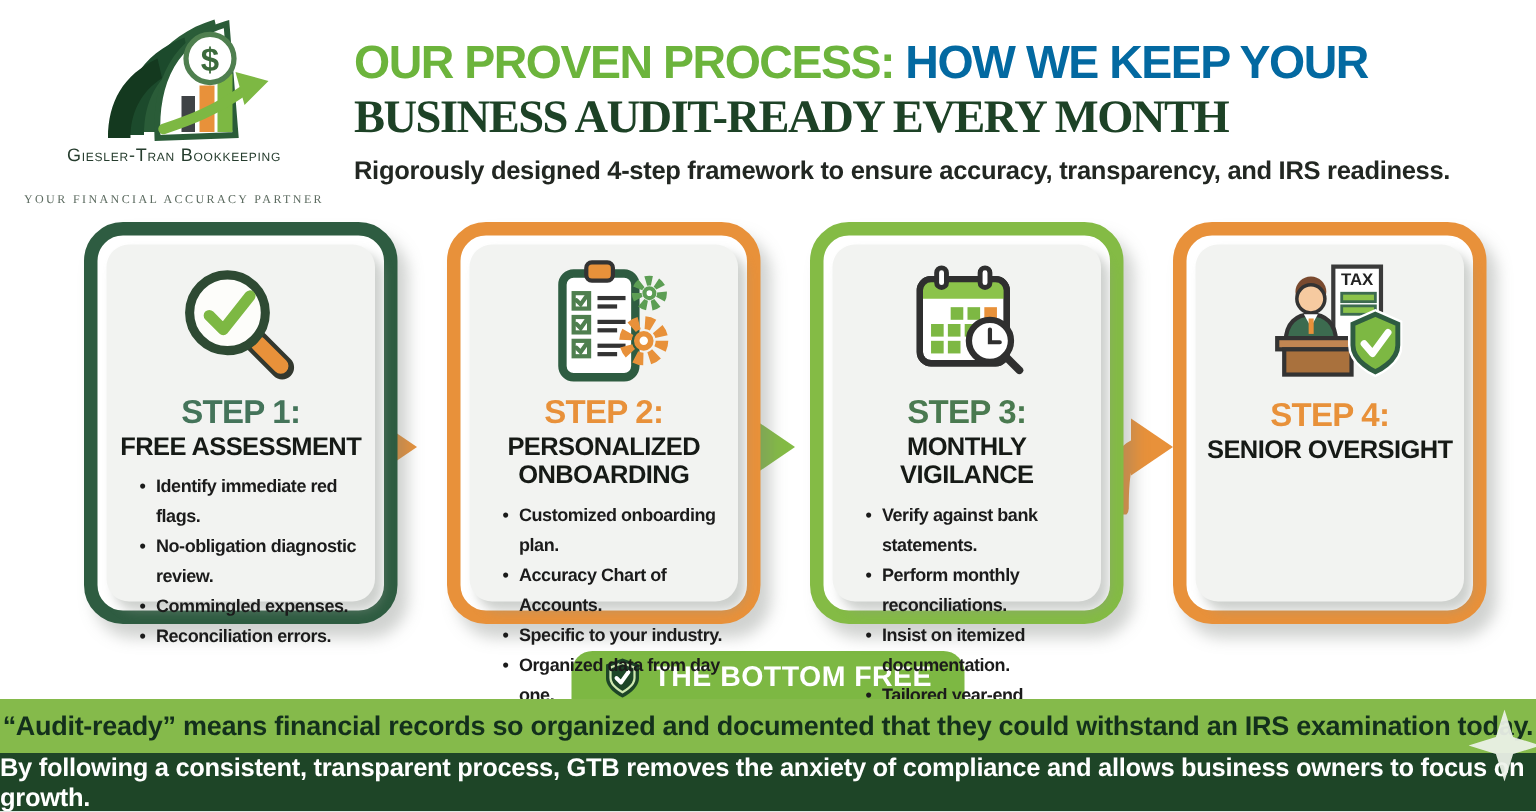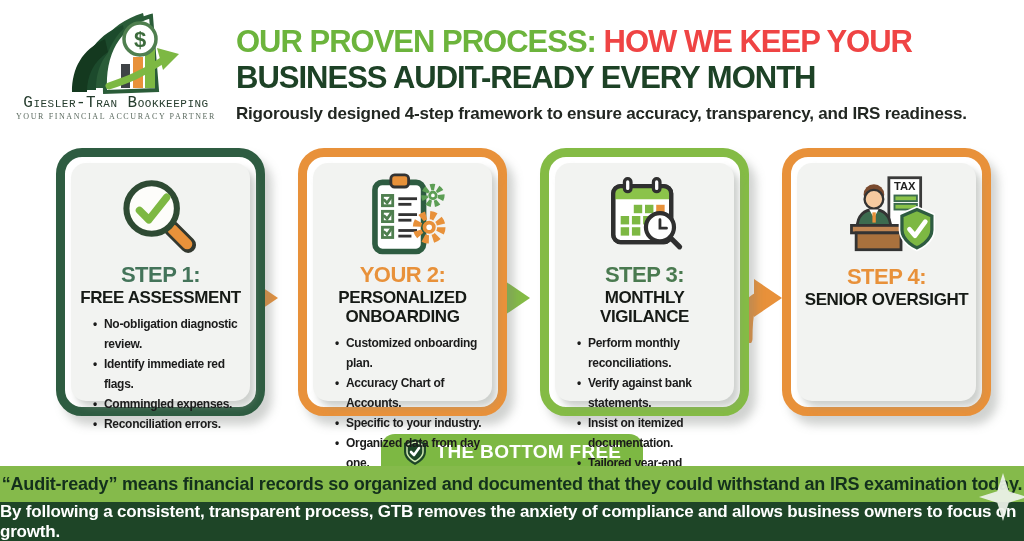--- a/index.html
+++ b/index.html
@@ -3,22 +3,22 @@
 <meta charset="utf-8">
 <style>
   * { margin:0; padding:0; box-sizing:border-box; }
   body { background:#ffffff; font-family:"Liberation Sans", sans-serif; }
   .page { position:relative; width:1024px; height:541px; background:#ffffff; overflow:hidden; }
 
   
   .header { display:flex; height:148px; }
   .logo-col { width:232px; flex:none; text-align:center; padding-top:4px; }
   .logo-mark { display:block; margin:0 auto; }
-  .logo-name { font-family:Liberation Mono, monospace; font-variant:small-caps; font-size:16px; letter-spacing:.5px; color:#253c2d; line-height:15px; }
-  .logo-tagline { font-family:"Liberation Serif", serif; font-size:8px; letter-spacing:1.6px; color:#5c6b60; text-transform:uppercase; margin-top:1px; }
+  .logo-name { font-family:Liberation Sans, sans-serif; font-variant:small-caps; font-size:12px; letter-spacing:.5px; color:#253c2d; line-height:15px; }
+  .logo-tagline { font-family:"Liberation Serif", serif; font-size:8px; letter-spacing:1.6px; color:#5c6b60; text-transform:uppercase; margin-top:17px; }
   .title-col { flex:1; padding:24px 6px 0 4px; }
   .headline { font-size:31px; font-weight:bold; letter-spacing:-1px; line-height:36px; white-space:nowrap; }
   .subtitle { font-size:17px; font-weight:bold; letter-spacing:-.2px; color:#222722; margin-top:8px; }
 
   
   .row { position:relative; height:268px; padding-left:26px; display:flex; gap:33px; }
   .card { position:relative; z-index:1; width:209px; flex:none; height:268px;
           border:9px solid #888; border-radius:26px; background:#fff; padding:6px;
           box-shadow:7px 9px 10px rgba(120,126,120,.35); }
   .card-inner { height:100%; background:#f2f3f1; border-radius:15px;
@@ -63,22 +63,22 @@
         <circle cx="93" cy="35" r="16" fill="#ffffff" stroke="#4f7f4f" stroke-width="3.5"></circle>
         <text x="93" y="43" font-size="22" font-weight="bold" fill="#3c6b3c" text-anchor="middle" font-family="Liberation Sans, sans-serif">$</text>
         <path d="M62 82 C80 76 96 70 116 56" stroke="#7db843" stroke-width="7" fill="none" stroke-linecap="round"></path>
         <polygon points="110,44 132,50 116,66" fill="#7db843"></polygon>
       </svg>
       <div class="logo-name">Giesler-Tran Bookkeeping</div>
       <div class="logo-tagline">Your Financial Accuracy Partner</div>
     </div>
     <div class="title-col">
       <div class="headline">
-        <span style="color: rgb(108, 180, 60);">OUR PROVEN PROCESS:</span><span style="color: #ef4444;"> HOW WE KEEP YOUR</span><br>
-        <span style="color: rgb(29, 66, 38);">BUSINESS AUDIT-READY EVERY MONTH</span>
+        <span style="color: rgb(108, 180, 60);">OUR PROVEN PROCESS:</span><span style="color: #0369a1;"> HOW WE KEEP YOUR</span><br>
+        <span style="color: rgb(29, 66, 38); font-family: Liberation Serif, serif;">BUSINESS AUDIT-READY EVERY MONTH</span>
       </div>
       <div class="subtitle">Rigorously designed 4-step framework to ensure accuracy, transparency, and IRS readiness.</div>
     </div>
   </div>
 
   <div class="row">
 
     <svg class="arrow" style="left: 233px; color: rgb(232, 145, 58);" viewBox="0 0 46 92">
       <path d="M9 88 C9 62 11 50 24 47" stroke="#ffffff" stroke-width="21" fill="none" stroke-linecap="round"></path>
       <polygon points="17,28 45,47 17,66" fill="currentColor" stroke="#ffffff" stroke-width="8"></polygon>
@@ -104,22 +104,22 @@
           <svg width="96" height="86" viewBox="0 0 100 92">
             <line x1="61" y1="59" x2="79" y2="77" stroke="#33382f" stroke-width="17" stroke-linecap="round"></line>
             <line x1="62" y1="60" x2="78" y2="76" stroke="#e8913a" stroke-width="11" stroke-linecap="round"></line>
             <circle cx="40" cy="38" r="27" fill="#fdfdfa" stroke="#2e4a33" stroke-width="6.5"></circle>
             <path d="M27 40 L37 50 L56 26" stroke="#7db843" stroke-width="8" fill="none" stroke-linecap="round" stroke-linejoin="round"></path>
           </svg>
         </div>
         <div class="step-label" style="color: rgb(68, 116, 90);">STEP 1:</div>
         <div class="step-title">FREE ASSESSMENT</div>
         <ul class="bullets">
+          <li>Identify immediate red flags.</li>
           <li>No-obligation diagnostic review.</li>
-          <li>Identify immediate red flags.</li>
           <li>Commingled expenses.</li>
           <li>Reconciliation errors.</li>
         </ul>
       </div>
     </div>
 
     <div class="card" style="border-color: rgb(232, 145, 58);">
       <div class="card-inner">
         <div class="icon-box">
           <svg width="96" height="86" viewBox="0 0 100 92">
@@ -142,21 +142,21 @@
                 <rect x="45" y="49" width="14" height="3"></rect>
               <rect x="45" y="60" width="20" height="3"></rect>
                 <rect x="45" y="66" width="14" height="3"></rect>
             </g>
             <circle cx="82" cy="24" r="9" fill="none" stroke="#5c9e54" stroke-width="7" stroke-dasharray="4.5 3.4"></circle>
             <circle cx="82" cy="24" r="3.5" fill="#ffffff" stroke="#5c9e54" stroke-width="3"></circle>
             <circle cx="78" cy="58" r="13" fill="none" stroke="#e8913a" stroke-width="9" stroke-dasharray="6 4.3"></circle>
             <circle cx="78" cy="58" r="5" fill="#ffffff" stroke="#e8913a" stroke-width="4"></circle>
           </svg>
         </div>
-        <div class="step-label" style="color: rgb(232, 145, 58);">YOUR 2:</div>
+        <div class="step-label" style="color: rgb(232, 145, 58);">STEP 2:</div>
         <div class="step-title">PERSONALIZED ONBOARDING</div>
         <ul class="bullets">
           <li>Customized onboarding plan.</li>
           <li>Accuracy Chart of Accounts.</li>
           <li>Specific to your industry.</li>
           <li>Organized data from day one.</li>
         </ul>
       </div>
     </div>
 
@@ -180,22 +180,22 @@
               <rect x="36" y="58" width="9" height="9" fill="#7db843"></rect>
             </g>
             <circle cx="66" cy="58" r="15" fill="#ffffff" stroke="#2f2f2f" stroke-width="4.5"></circle>
             <path d="M66 50 L66 59 L73 59" stroke="#2f2f2f" stroke-width="3" fill="none" stroke-linecap="round"></path>
             <line x1="77" y1="69" x2="87" y2="79" stroke="#2f2f2f" stroke-width="5.5" stroke-linecap="round"></line>
           </svg>
         </div>
         <div class="step-label" style="color: rgb(74, 122, 80);">STEP 3:</div>
         <div class="step-title">MONTHLY VIGILANCE</div>
         <ul class="bullets">
+          <li>Verify against bank statements.</li>
           <li>Perform monthly reconciliations.</li>
-          <li>Verify against bank statements.</li>
           <li>Insist on itemized documentation.</li>
           <li>Tailored year-end disasters.</li>
         </ul>
       </div>
     </div>
 
     <div class="card" style="border-color: rgb(232, 145, 58);">
       <div class="card-inner">
         <div class="icon-box">
           <svg width="96" height="86" viewBox="0 0 100 92">

